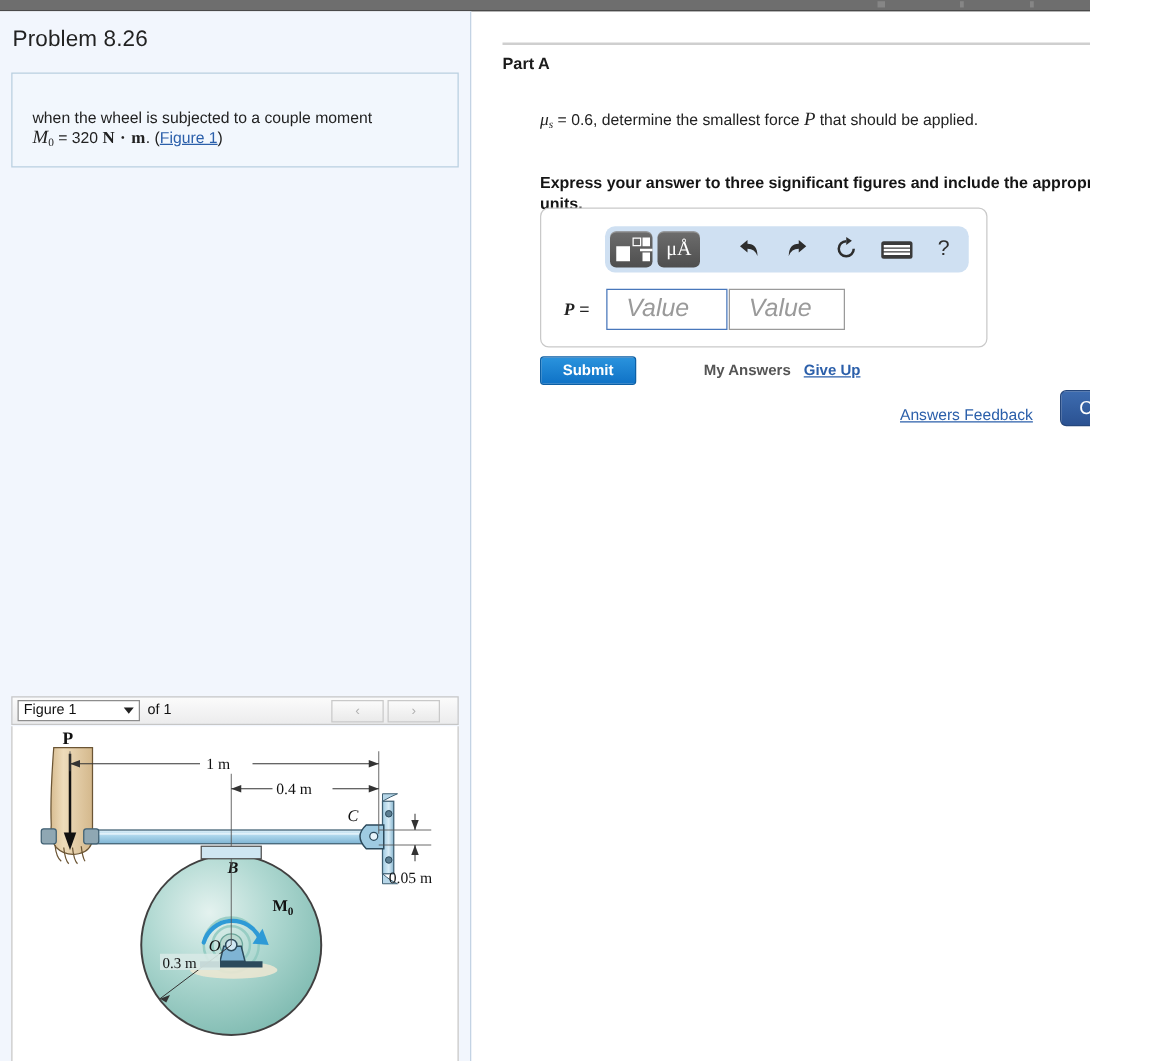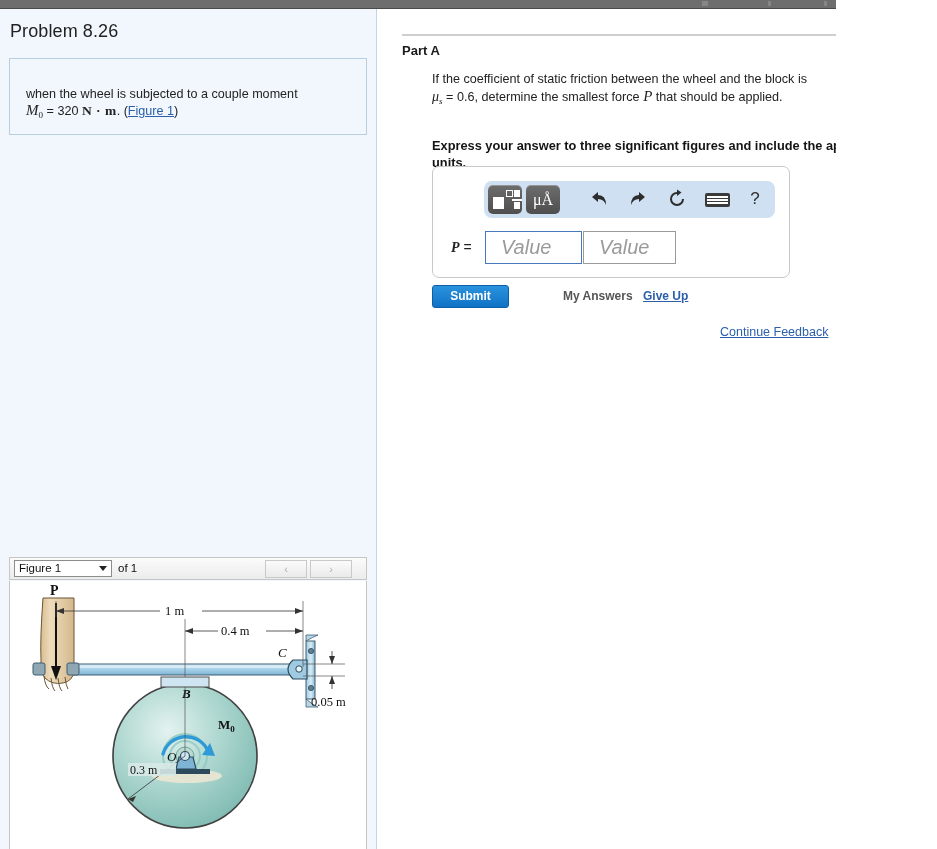--- a/index.html
+++ b/index.html
@@ -7,20 +7,21 @@
     padding: 0;
     background: #ffffff;
     font-family: "Liberation Sans", sans-serif;
   }
   #page {
     position: relative;
     width: 836px;
     height: 849px;
     overflow: hidden;
     background: #ffffff;
+    padding-left: 36px;
   }
 
   
   .topbar {
     position: absolute;
     top: 0; left: 0;
     width: 937px;
     height: 8px;
     background: #6e6e6e;
     border-bottom: 1px solid #4a4a4a;
@@ -463,21 +464,21 @@
       </svg>
     </div>
   </div>
 
   <div class="right-pane">
 
     <div class="hrule"></div>
     <div class="part-a">Part A</div>
 
     <div class="q-text">
-      <span>If the coefficient of static friction between the wheel and the block is</span><br>
+      <br>
       <span class="mathit" style="font-size:14px;">μ</span><span class="sub">s</span>
       <span>= 0.6, determine the smallest force</span>
       <span class="mathit" style="font-size:15px;">P</span>
       <span>that should be applied.</span>
     </div>
 
     <div class="q-bold">Express your answer to three significant figures and include the appropriate units.</div>
 
     <div class="ans-box">
 
@@ -526,16 +527,16 @@
         <span>Value</span>
       </div>
       <div class="fld units">
         <span>Value</span>
       </div>
     </div>
 
     <div class="btn-submit">Submit</div>
     <div class="my-answers">My Answers</div>
     <div class="give-up">Give Up</div>
-    <div class="provide-feedback">Continue Feedback</div>
+    <div class="provide-feedback">Answers Feedback</div>
     <div class="btn-continue">Continue</div>
   </div>
 </div>
 
 </body></html>

